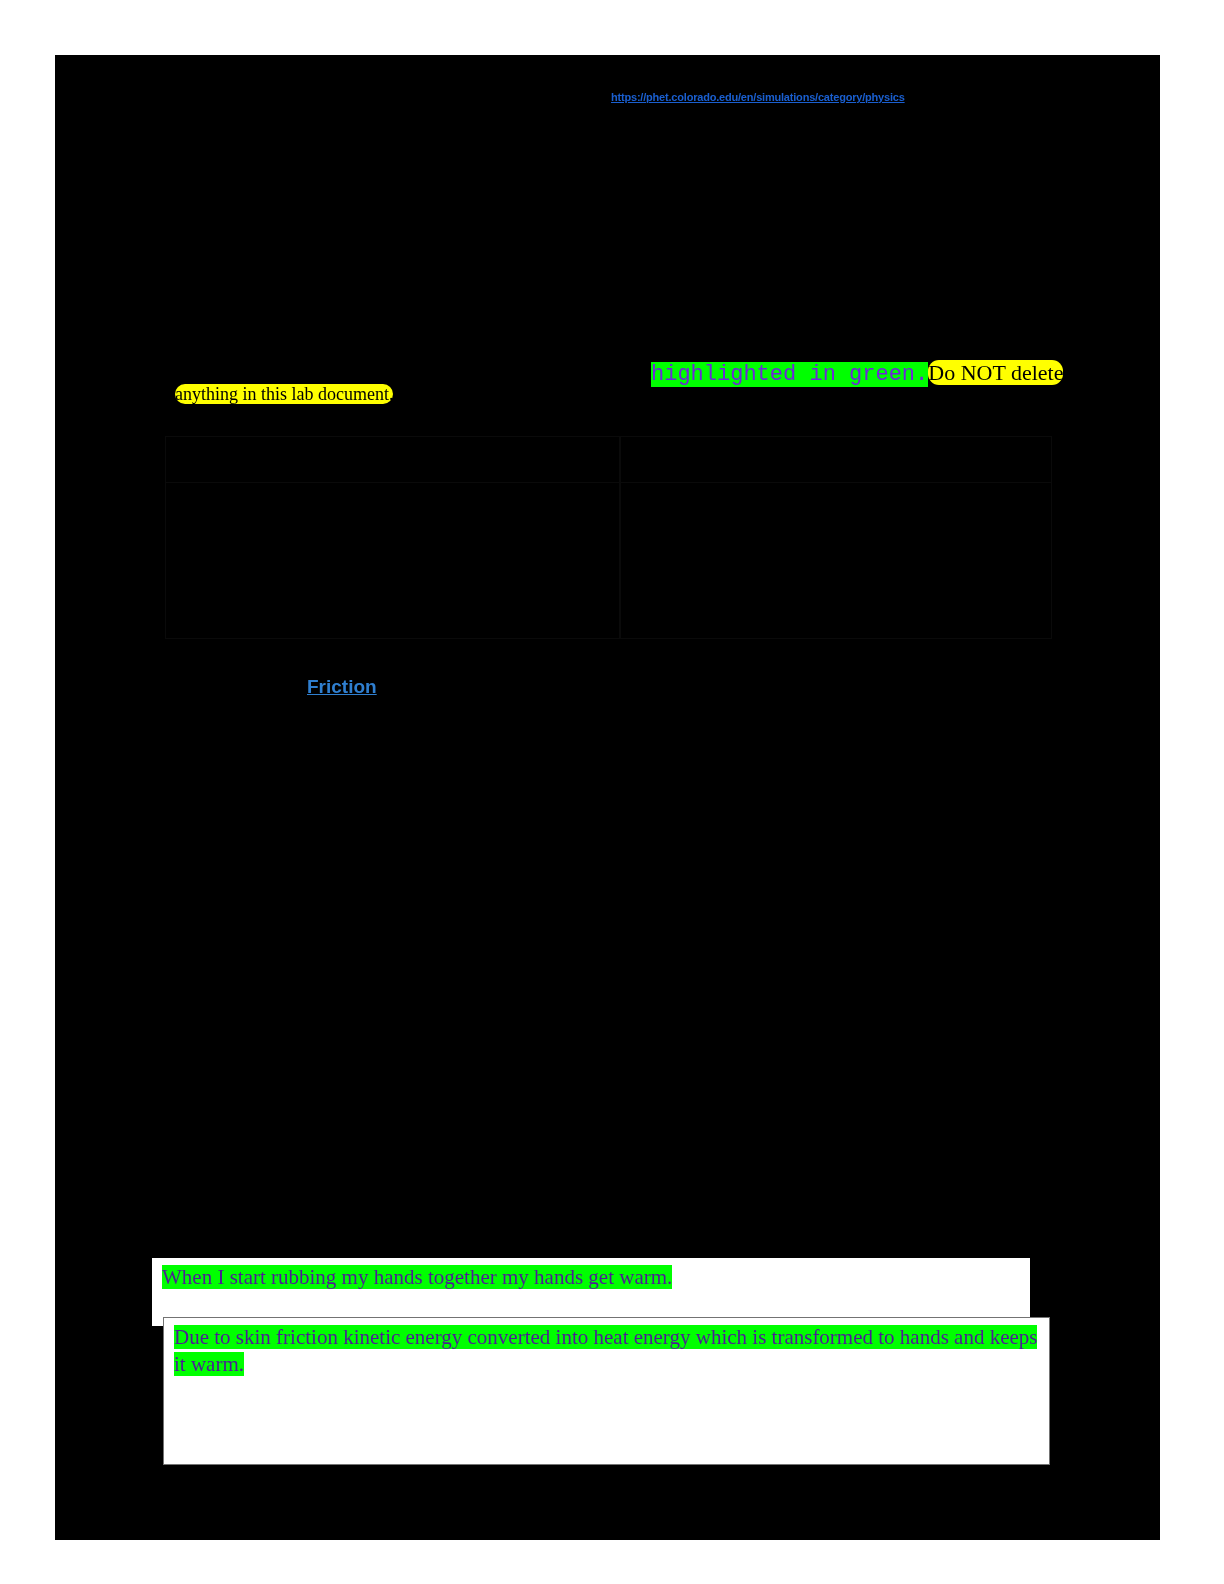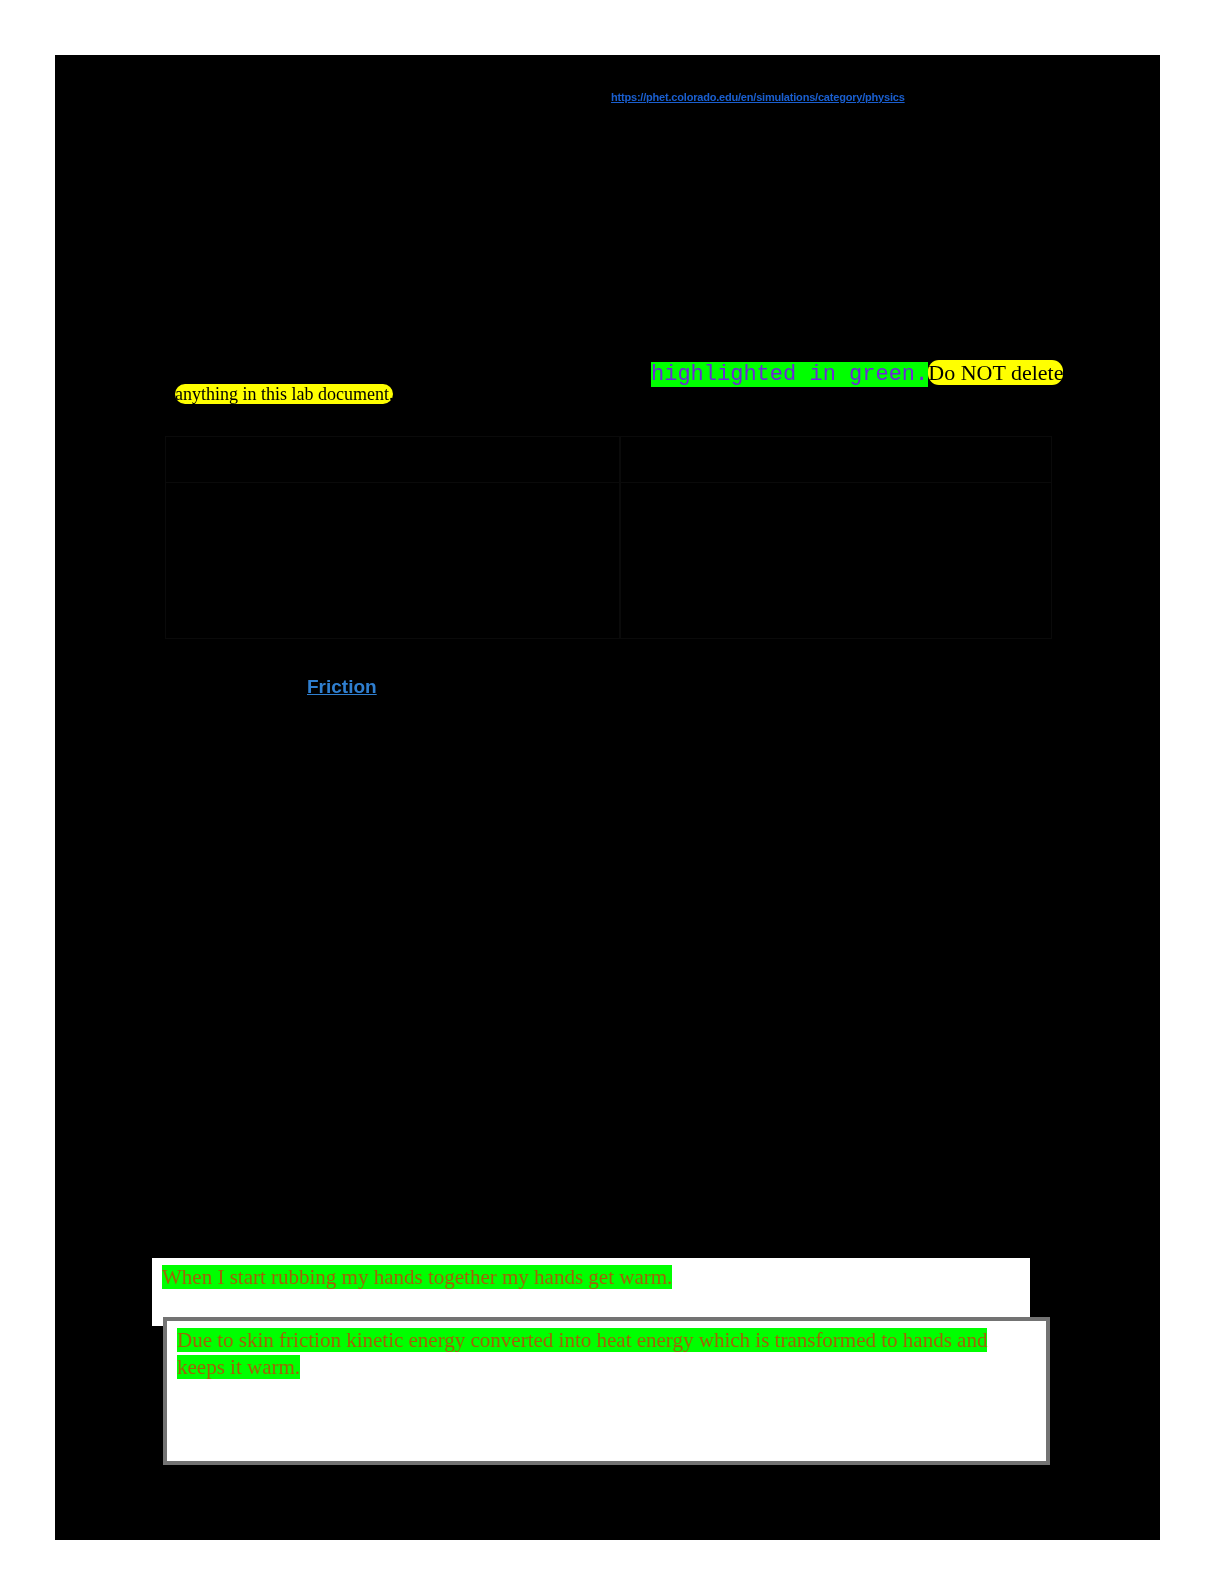--- a/index.html
+++ b/index.html
@@ -103,31 +103,31 @@
     height: 68px;
     background: #ffffff;
     box-sizing: border-box;
   }
   .answer-box-2 {
     left: 108px;
     top: 1262px;
     width: 887px;
     height: 148px;
     background: #ffffff;
-    border: 4px solid #737373;
+    border: 1px solid #737373;
     box-sizing: border-box;
   }
   .answer-text {
     position: absolute;
     left: 10px;
     top: 6px;
     right: 10px;
     font-size: 21px;
     line-height: 27px;
-    color: #a16207;
+    color: #4c1d95;
   }
   .answer-text span { background: #00ff00; }
 </style>
 </head>
 <body>
 
 <div class="page">
 
   <a class="abs top-link" href="#">https://phet.colorado.edu/en/simulations/category/physics</a>
 

